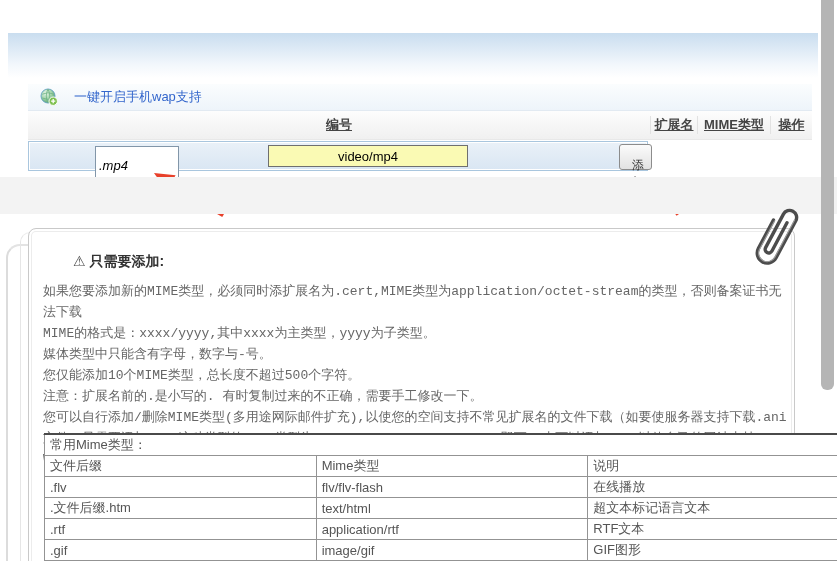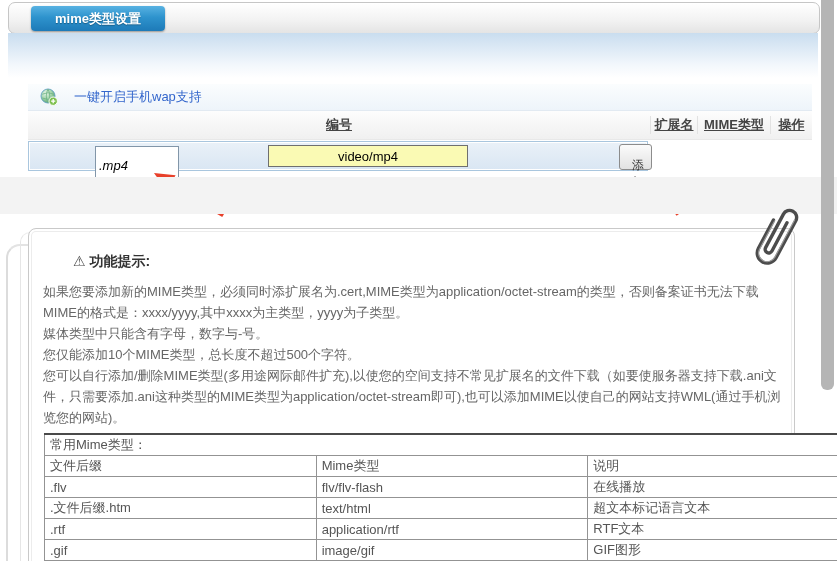--- a/index.html
+++ b/index.html
@@ -53,44 +53,41 @@
           border-left:2px solid #dcdcdc;border-top:2px solid #e3e3e3;border-top-left-radius:14px;}
   .page-edge2{position:absolute;left:20px;top:232px;width:10px;height:332px;
           border-left:1px solid #e6e6e6;border-top:1px solid #ededed;border-top-left-radius:10px;}
 
   
   .tips-box{position:absolute;left:28px;top:228px;width:765px;height:400px;background:#fff;
           border:1px solid #c9c9c9;border-radius:8px;
           box-shadow:inset 0 0 0 2px #ffffff, inset 0 0 0 3px #ececec;}
   .tips-heading{position:absolute;left:44px;top:24px;font-size:14px;font-weight:bold;color:#333;}
   .tips-heading .warn{font-weight:normal;margin-right:4px;color:#444;}
-  .tips-text{position:absolute;left:14px;top:52px;width:748px;font-size:13px;color:#666;line-height:21px;}
+  .tips-text{position:absolute;left:14px;top:52px;width:748px;font-size:13px;color:#666;line-height:21px;font-family:Liberation Mono, monospace;}
 
   
   .mime-table{position:absolute;left:44px;top:433px;width:816px;border-collapse:collapse;
           font-size:13px;color:#555;table-layout:fixed;background:#fff;}
   .mime-table td{border:1px solid #939393;padding:1px 5px;height:17px;overflow:hidden;white-space:nowrap;}
   .mime-table .caption-cell{border-top:2px solid #4a4a4a;}
   .col1{width:258px;} .col2{width:310px;}
 
   
   .paperclip{position:absolute;left:752px;top:198px;transform:rotate(28deg);}
 
   
   .scroll-thumb{position:absolute;left:821px;top:0;width:13px;height:390px;background:#b5b5b5;
           border-radius:0 0 6px 6px;z-index:9;cursor:pointer;}
 </style>
 </head>
 <body>
 
 <div class="screen">
 
-  <div class="tabbar">
-    <div class="tab-active">mime类型设置</div>
-  </div>
   <div class="blue-band"></div>
 
   <div class="panel">
     <div class="wap-row">
       <span class="globe">
         <svg width="18" height="18" viewBox="0 0 18 18">
           <defs>
             <radialGradient id="gg" cx="35%" cy="30%" r="75%">
               <stop offset="0%" stop-color="#e7f5e9"></stop>
                 <stop offset="55%" stop-color="#9fd3a8"></stop>
@@ -132,27 +129,28 @@
     <line x1="36" y1="44" x2="20" y2="22" stroke="#e8402a" stroke-width="6"></line>
     <polygon points="10,8 28.3,19.4 15.5,28.8" fill="#e8402a"></polygon>
   </svg>
 
   <div class="gray-band"></div>
   <div class="page-edge1"></div>
   <div class="page-edge2"></div>
 
   <div class="tips-box">
     <div class="tips-heading">
-      <span class="warn">⚠</span><span>功能提示:</span>
+      <span class="warn">⚠</span><span>只需要添加:</span>
     </div>
     <div class="tips-text">
       <div>如果您要添加新的MIME类型，必须同时添扩展名为.cert,MIME类型为application/octet-stream的类型，否则备案证书无法下载</div>
       <div>MIME的格式是：xxxx/yyyy,其中xxxx为主类型，yyyy为子类型。</div>
       <div>媒体类型中只能含有字母，数字与-号。</div>
       <div>您仅能添加10个MIME类型，总长度不超过500个字符。</div>
+      <div>注意：扩展名前的.是小写的. 有时复制过来的不正确，需要手工修改一下。</div>
       <div>您可以自行添加/删除MIME类型(多用途网际邮件扩充),以使您的空间支持不常见扩展名的文件下载（如要使服务器支持下载.ani文件，只需要添加.ani这种类型的MIME类型为application/octet-stream即可),也可以添加MIME以使自己的网站支持WML(通过手机浏览您的网站)。</div>
     </div>
   </div>
 
   <table class="mime-table">
     <tbody>
         <tr>
       <td class="caption-cell" colspan="3">常用Mime类型：</td>
     </tr>
     <tr>

